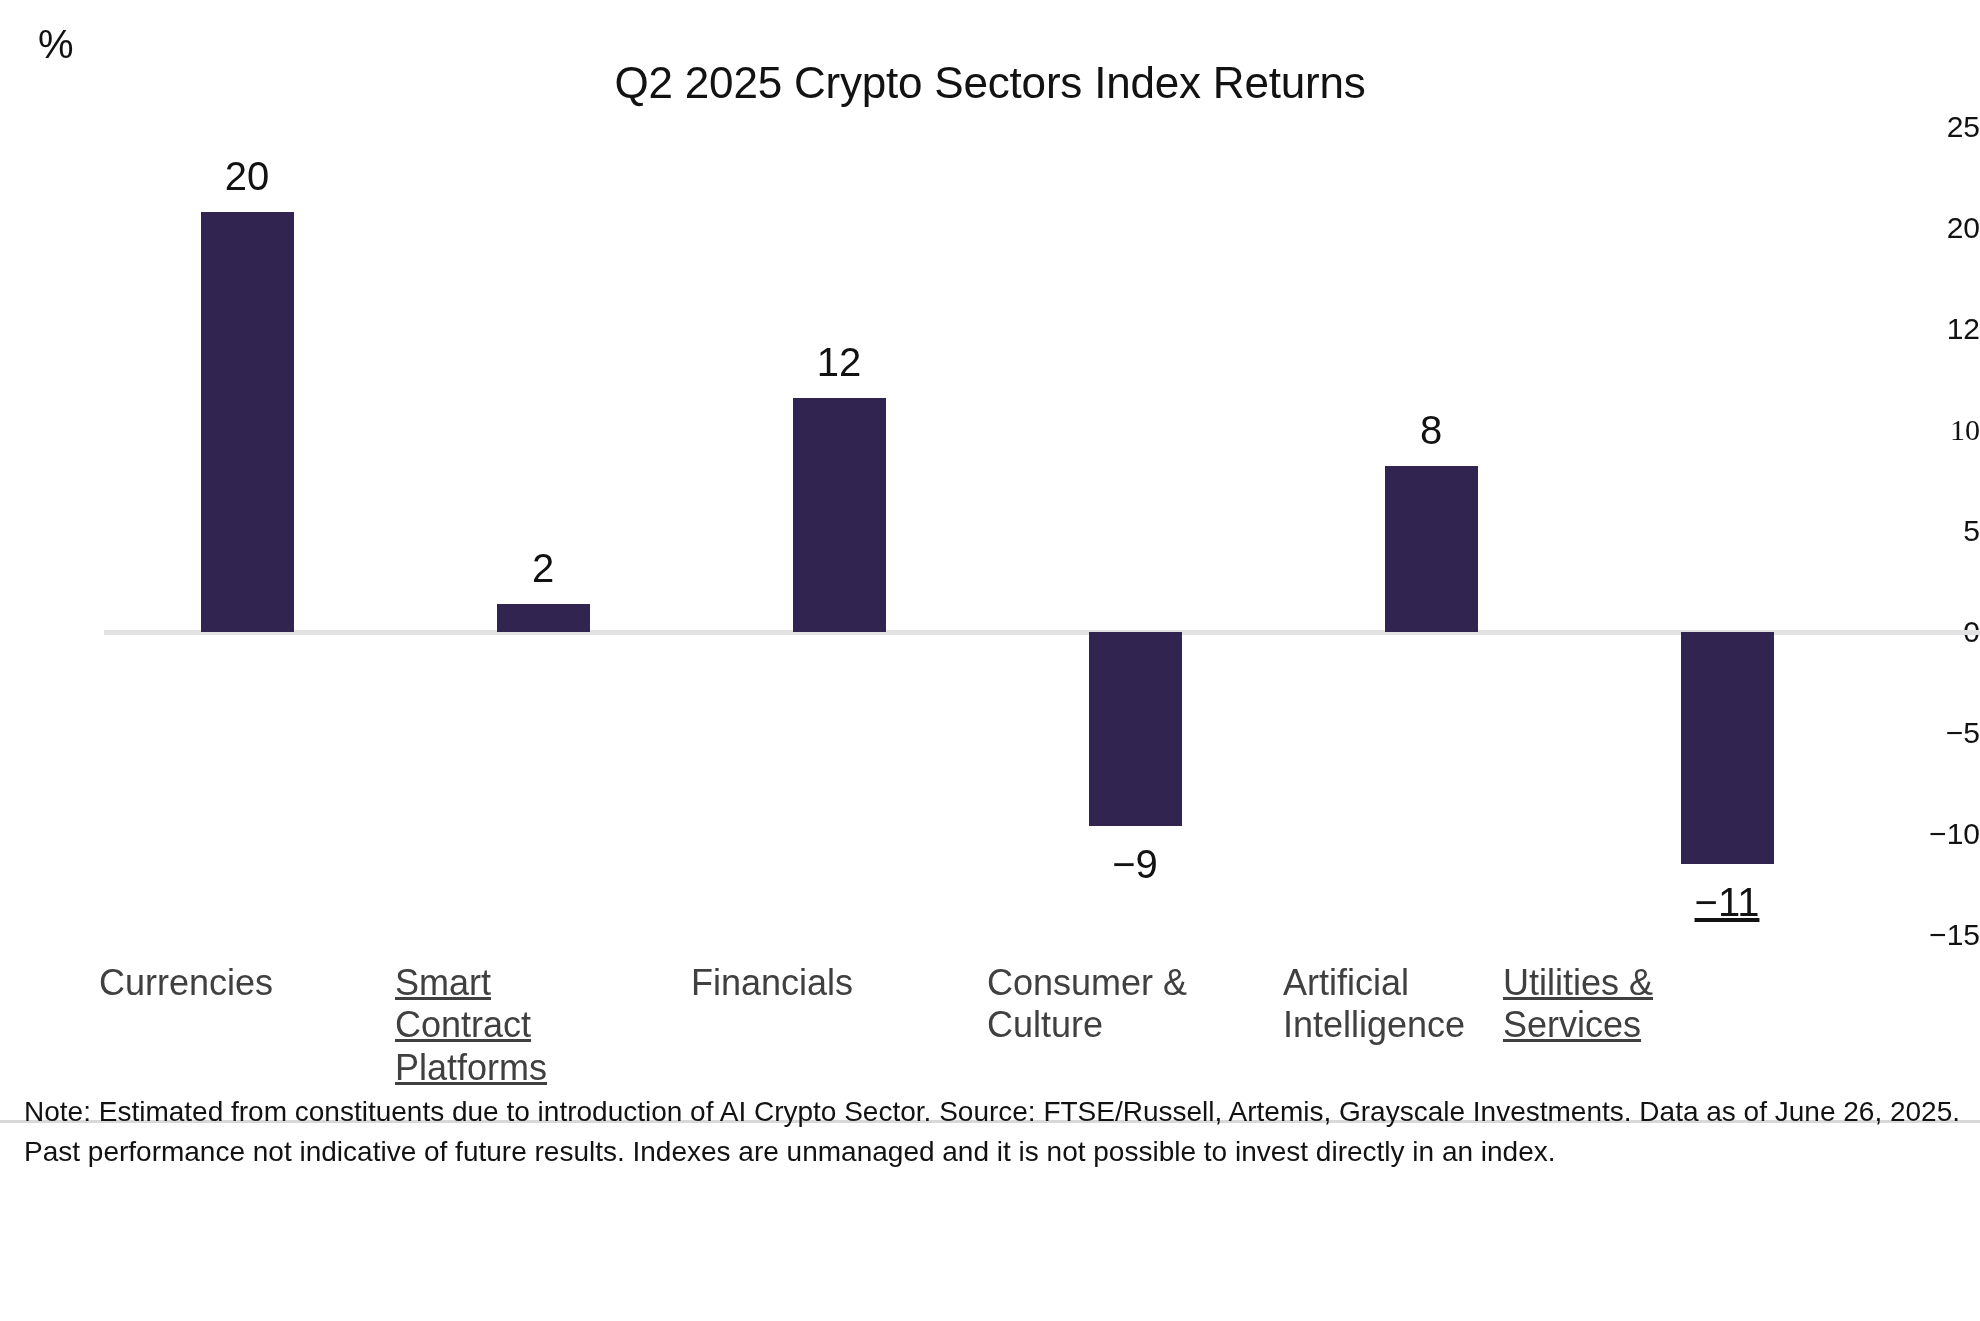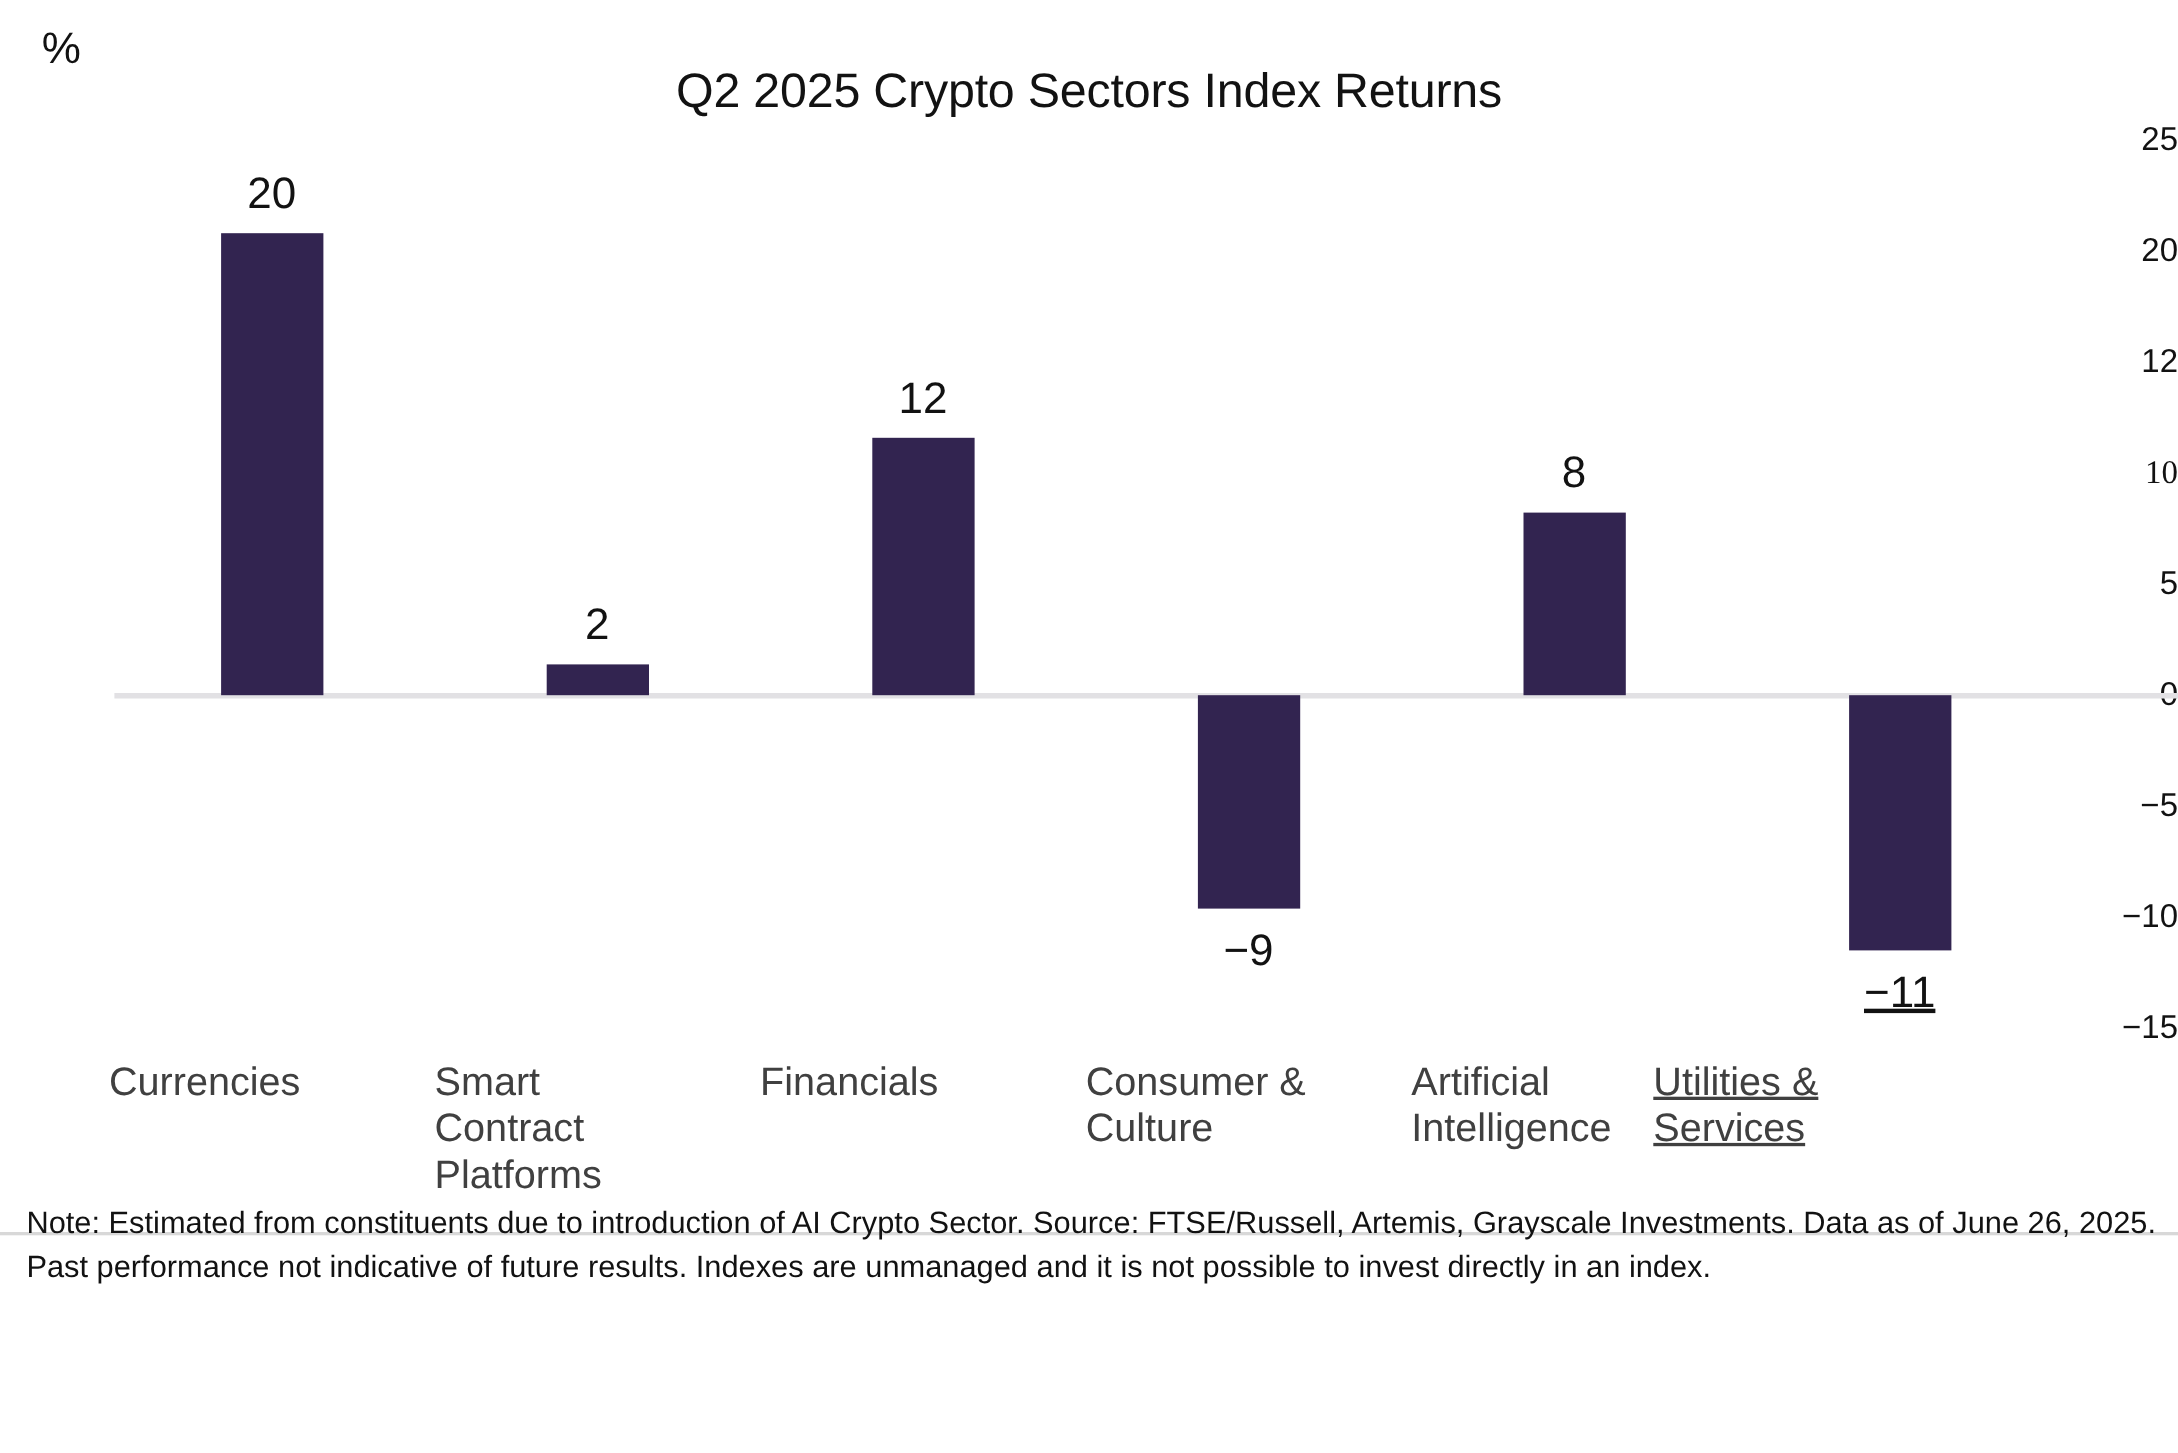--- a/index.html
+++ b/index.html
@@ -153,21 +153,21 @@
         <div class="bar" style="left: 1088.5px; top: 632px; width: 93px; height: 193.92px; background: rgb(50, 36, 80);"></div>
         <div class="bar-value" style="left: 1015px; width: 240px; top: 843.92px;">−9</div>
         <div class="bar" style="left: 1384.5px; top: 466.36px; width: 93px; height: 165.64px; background: rgb(50, 36, 80);"></div>
         <div class="bar-value" style="left: 1311px; width: 240px; top: 410.36px;">8</div>
         <div class="bar" style="left: 1680.5px; top: 632px; width: 93px; height: 232.3px; background: rgb(50, 36, 80);"></div>
         <div class="bar-value" style="left: 1607px; width: 240px; top: 882.3px; text-decoration: underline;">−11</div>
       </div>
 
     <div id="catlabel-layer">
         <div class="cat-label" style="left: 99px; width: 296px; top: 962px;">Currencies</div>
-        <div class="cat-label" style="left: 395px; width: 296px; top: 962px;">Smart
+        <div class="cat-label" style="left: 395px; width: 296px; top: 962px; text-decoration: underline;">Smart
 Contract
 Platforms</div>
         <div class="cat-label" style="left: 691px; width: 296px; top: 962px;">Financials</div>
         <div class="cat-label" style="left: 987px; width: 296px; top: 962px;">Consumer &amp;
 Culture</div>
         <div class="cat-label" style="left: 1283px; width: 296px; top: 962px;">Artificial
 Intelligence</div>
         <div class="cat-label" style="left: 1503px; width: 296px; top: 962px; text-decoration: underline;">Utilities &amp;
 Services</div>
       </div>

